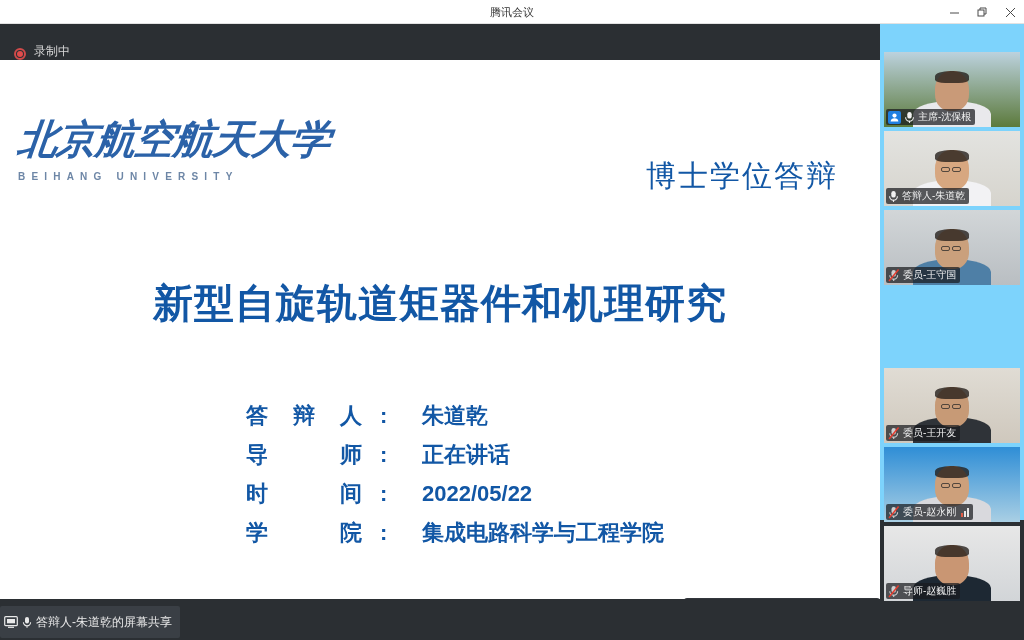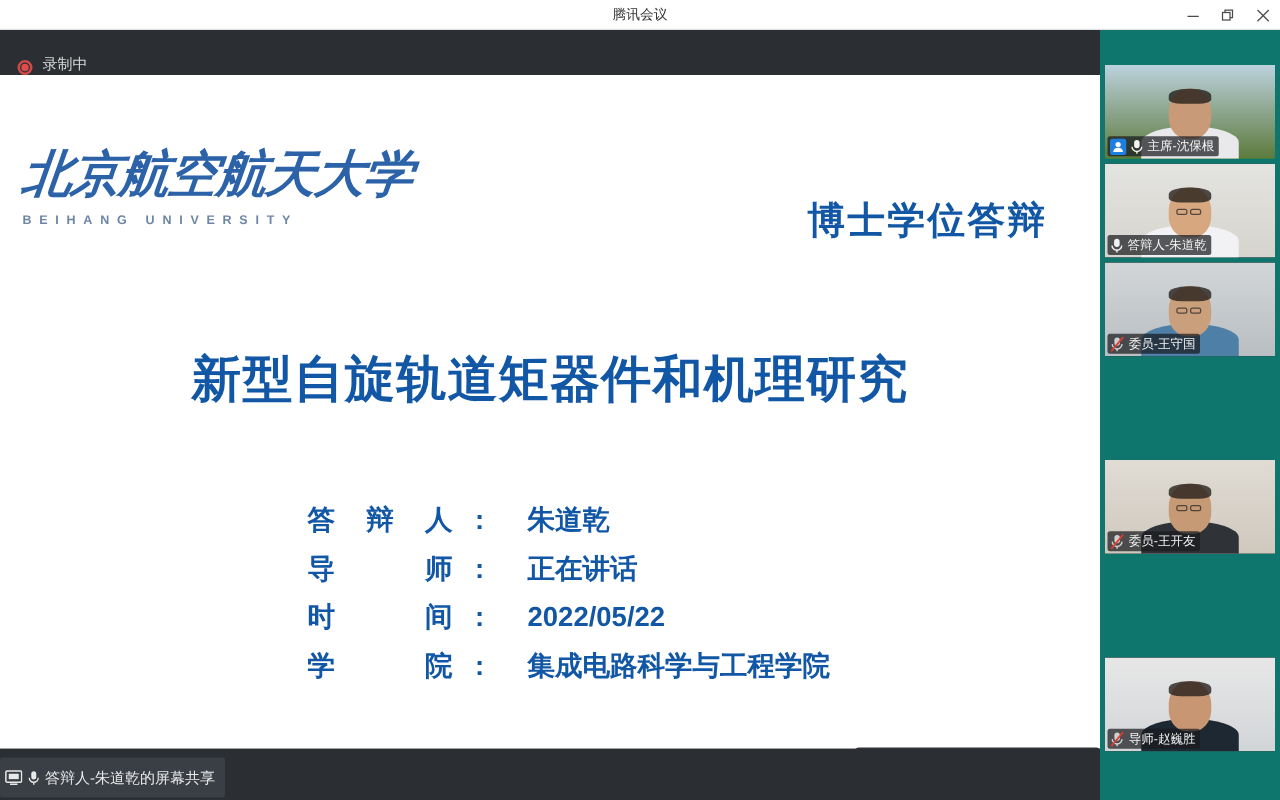--- a/index.html
+++ b/index.html
@@ -64,21 +64,21 @@
     color:#2b62a8; letter-spacing:-1px; white-space:nowrap;
     transform:skewX(-6deg);
   }
   .logo-en{
     font-size:10px; letter-spacing:6.2px; color:#6d86a6;
     margin-top:4px; font-weight:bold;
   }
 
   .defense-type{
     position:absolute; right:42px; top:96px;
-    font-size:30px; font-weight:bold; color:#1257a5; letter-spacing:2px;
+    font-size:30px; font-weight:normal; color:#1257a5; letter-spacing:2px;
     font-family:"Liberation Sans","DejaVu Sans",sans-serif;
   }
 
   .slide-title{
     position:absolute; left:0; right:0; top:216px; text-align:center;
     font-size:40px; font-weight:bold; color:#1257a5; letter-spacing:1px;
   }
 
   .meta-table{
     position:absolute; left:246px; top:336px;
@@ -114,22 +114,22 @@
   }
   #share-pill{
     position:absolute; left:0; top:7px; height:32px;
     display:flex; align-items:center; gap:4px;
     background:#3a3f45; padding:0 8px 0 4px; border-radius:2px;text-align:right;
   }
   #share-pill .pill-text{ font-size:12px; color:#e9e9e9; white-space:nowrap; }
 
   
   #rail{
-    position:absolute; left:880px; top:0; width:144px; height:616px;
-    background:#0f766e;
+    position:absolute; left:880px; top:0; width:144px; height:496px;
+    background:#7dd3fc;
   }
   .tile{
     position:absolute; left:4px; width:136px; height:75px;
     overflow:hidden; background:#22262b;
   }
   .tile.active{ outline:2px solid #1f9c4d; outline-offset:-2px; }
   .tile .bg{ position:absolute; inset:0; }
   .tile .person{
     position:absolute; left:50%; transform:translateX(-50%);
     bottom:0;
@@ -369,33 +369,59 @@
       <svg width="12" height="13" viewBox="0 0 12 13">
   <rect x="3.5" y="1" width="4.4" height="6.6" rx="2.2" fill="#cfcfcf"></rect>
   <path d="M1.8 6.3a3.9 3.9 0 0 0 7.8 0" fill="none" stroke="#cfcfcf" stroke-width="1.1"></path>
   <line x1="5.7" y1="9.8" x2="5.7" y2="11.9" stroke="#cfcfcf" stroke-width="1.1"></line>
   <line x1="1" y1="12" x2="10.6" y2="0.6" stroke="#e23c2e" stroke-width="1.5"></line>
           </svg>
       <span class="nm">委员-王开友</span>
 
     </div>
       </div>
-      <div class="tile" style="top: 502px;">
-    <div class="bg" style="background:linear-gradient(180deg, #e7e7e7 0%, #d2d5d8 100%);"></div>
-    <div class="shoulders" style="width:78px;height:26px;background:#1d2833;"></div>
-    <div class="person" style="bottom:16px;width:34px;height:40px;background:#c99673;border-radius:46% 46% 42% 42%;">
-      <div style="position:absolute;left:0;top:0;width:34px;height:12px;background:rgba(35,28,24,.78);border-radius:46% 46% 30% 30%;"></div>
-
+      <div class="tile" style="top: 423px;">
+    <div class="bg" style="background:linear-gradient(180deg, #2f8ed6 0%, #a9cfe4 100%);"></div>
+    <div class="shoulders" style="width:78px;height:26px;background:#d9d9dd;"></div>
+    <div class="person" style="bottom:16px;width:34px;height:40px;background:#cda07b;border-radius:46% 46% 42% 42%;">
+      <div style="position:absolute;left:0;top:0;width:34px;height:12px;background:rgba(35,28,24,.78);border-radius:46% 46% 30% 30%;"></div>
+      <span class="glasses" style="left:6px;top:17px;">
+            <i></i>
+            <i></i>
+          </span>
     </div>
     <div class="namebar">
 
       <svg width="12" height="13" viewBox="0 0 12 13">
   <rect x="3.5" y="1" width="4.4" height="6.6" rx="2.2" fill="#cfcfcf"></rect>
   <path d="M1.8 6.3a3.9 3.9 0 0 0 7.8 0" fill="none" stroke="#cfcfcf" stroke-width="1.1"></path>
   <line x1="5.7" y1="9.8" x2="5.7" y2="11.9" stroke="#cfcfcf" stroke-width="1.1"></line>
   <line x1="1" y1="12" x2="10.6" y2="0.6" stroke="#e23c2e" stroke-width="1.5"></line>
           </svg>
+      <span class="nm">委员-赵永刚</span>
+      <span class="sig">
+            <i class="b1"></i>
+            <i class="b2"></i>
+            <i class="b3"></i>
+          </span>
+    </div>
+      </div>
+      <div class="tile" style="top: 502px;">
+    <div class="bg" style="background:linear-gradient(180deg, #e7e7e7 0%, #d2d5d8 100%);"></div>
+    <div class="shoulders" style="width:78px;height:26px;background:#1d2833;"></div>
+    <div class="person" style="bottom:16px;width:34px;height:40px;background:#c99673;border-radius:46% 46% 42% 42%;">
+      <div style="position:absolute;left:0;top:0;width:34px;height:12px;background:rgba(35,28,24,.78);border-radius:46% 46% 30% 30%;"></div>
+
+    </div>
+    <div class="namebar">
+
+      <svg width="12" height="13" viewBox="0 0 12 13">
+  <rect x="3.5" y="1" width="4.4" height="6.6" rx="2.2" fill="#cfcfcf"></rect>
+  <path d="M1.8 6.3a3.9 3.9 0 0 0 7.8 0" fill="none" stroke="#cfcfcf" stroke-width="1.1"></path>
+  <line x1="5.7" y1="9.8" x2="5.7" y2="11.9" stroke="#cfcfcf" stroke-width="1.1"></line>
+  <line x1="1" y1="12" x2="10.6" y2="0.6" stroke="#e23c2e" stroke-width="1.5"></line>
+          </svg>
       <span class="nm">导师-赵巍胜</span>
 
     </div>
       </div>
     </div>
 </div>
 
 </body></html>

